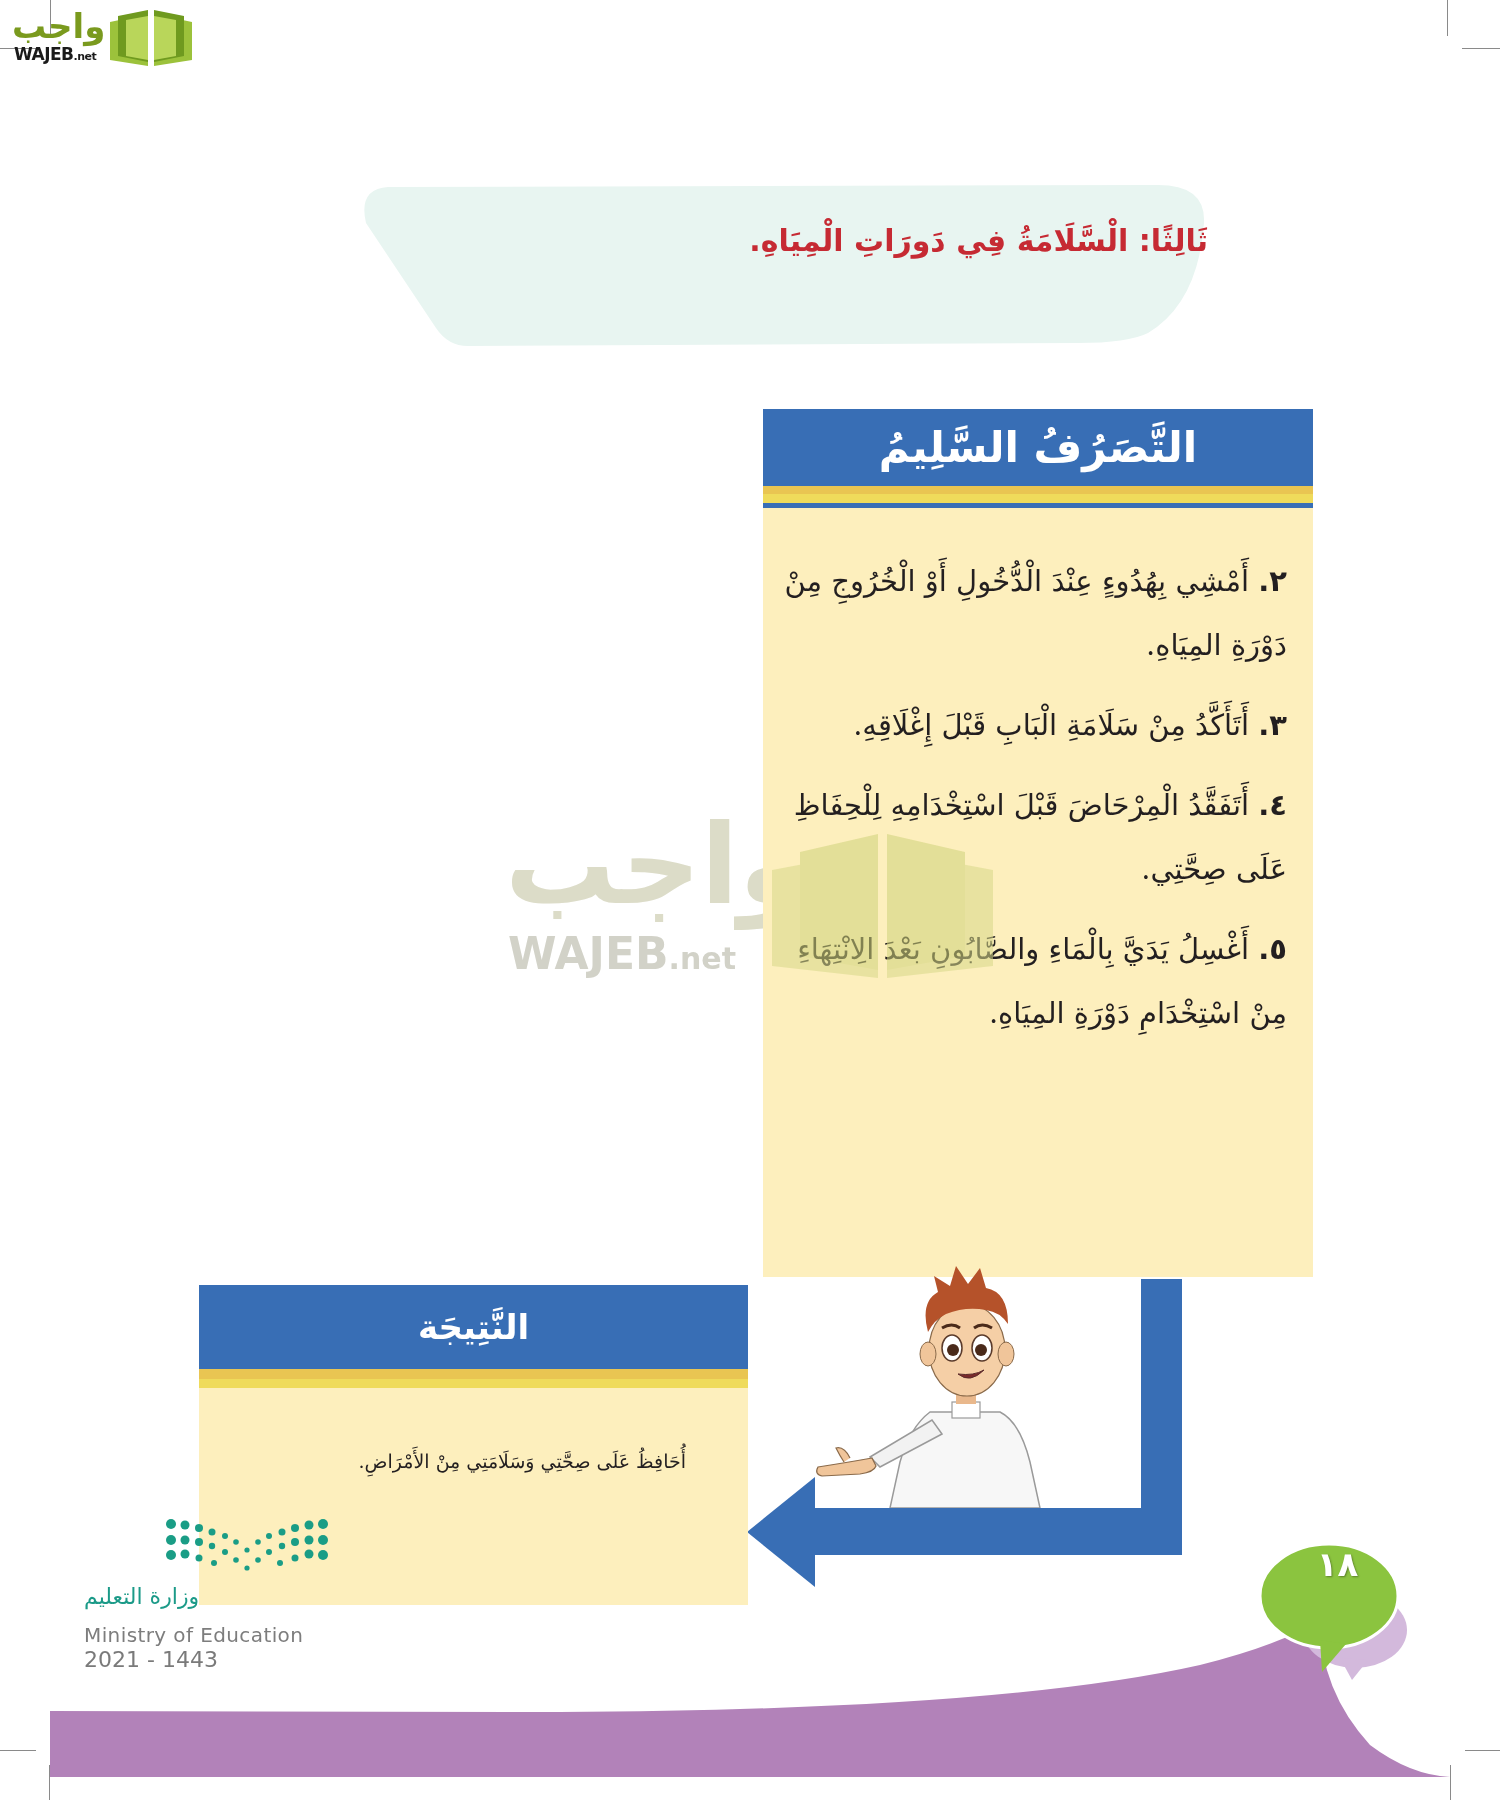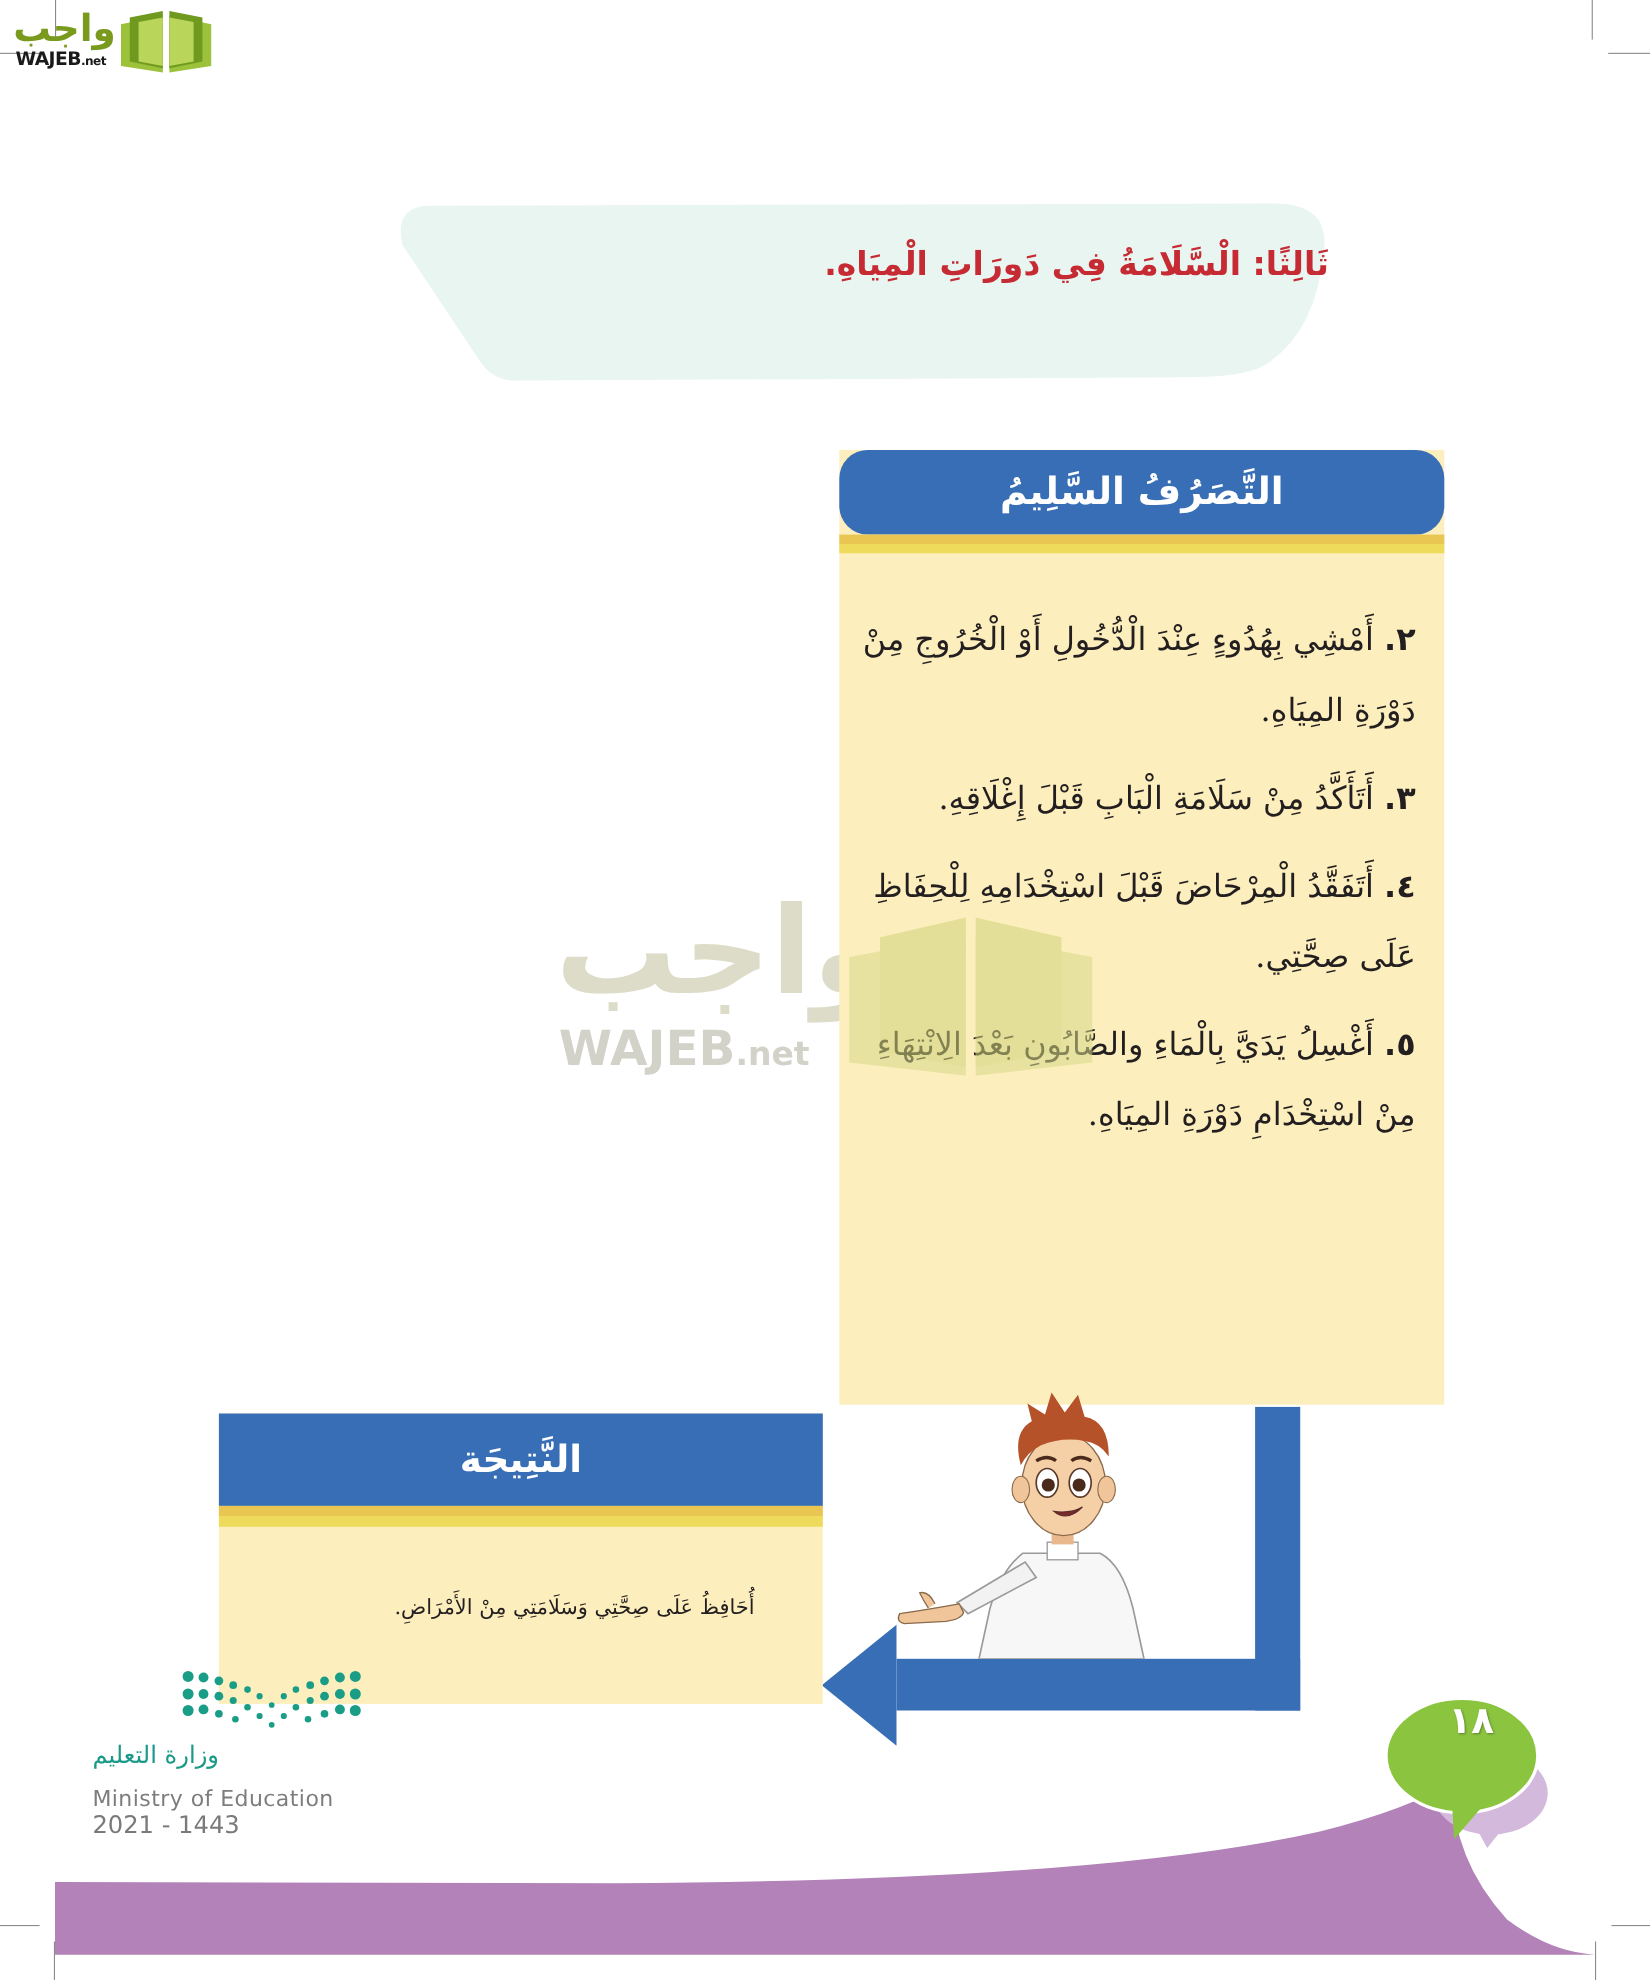--- a/index.html
+++ b/index.html
@@ -36,27 +36,27 @@
     color: #fff; text-align: center; font-weight: bold; direction: rtl;
     font-family: "DejaVu Sans", sans-serif;
   }
   .box-stripe { position: absolute; left: 0; right: 0; background: linear-gradient(#e9c552 0 50%, #efdb5b 50% 100%); }
   .box-body {
     position: absolute; left: 0; right: 0; direction: rtl; color: #231f20;
     font-family: "DejaVu Serif", serif;
   }
 
   .box1 { left: 763px; top: 409px; width: 550px; height: 868px; }
-  .box1 .box-header { height: 77px; font-size: 34px; line-height: 77px; border-radius: 26px; }
+  .box1 .box-header { height: 99px; font-size: 42px; line-height: 77px; }
   .box1 .box-stripe { top: 77px; height: 17px; }
   .box1 .box-body { top: 140px; padding: 0 26px 0 20px; }
   .step { font-size: 29px; line-height: 64px; margin-bottom: 16px; }
   .step-num { font-weight: bold; font-family: "DejaVu Sans", sans-serif; }
 
-  .box2 { left: 199px; top: 1285px; width: 549px; height: 264px; }
+  .box2 { left: 199px; top: 1285px; width: 549px; height: 320px; }
   .box2 .box-header { height: 84px; font-size: 34px; line-height: 84px; }
   .box2 .box-stripe { top: 84px; height: 19px; }
   .box2 .box-body { top: 132px; padding: 0 62px 0 40px; font-size: 19px; line-height: 88px; }
 
   
   .arrow { left: 745px; top: 1277px; width: 440px; height: 310px; }
 
   
   .boy { left: 810px; top: 1262px; width: 270px; height: 246px; }
 

